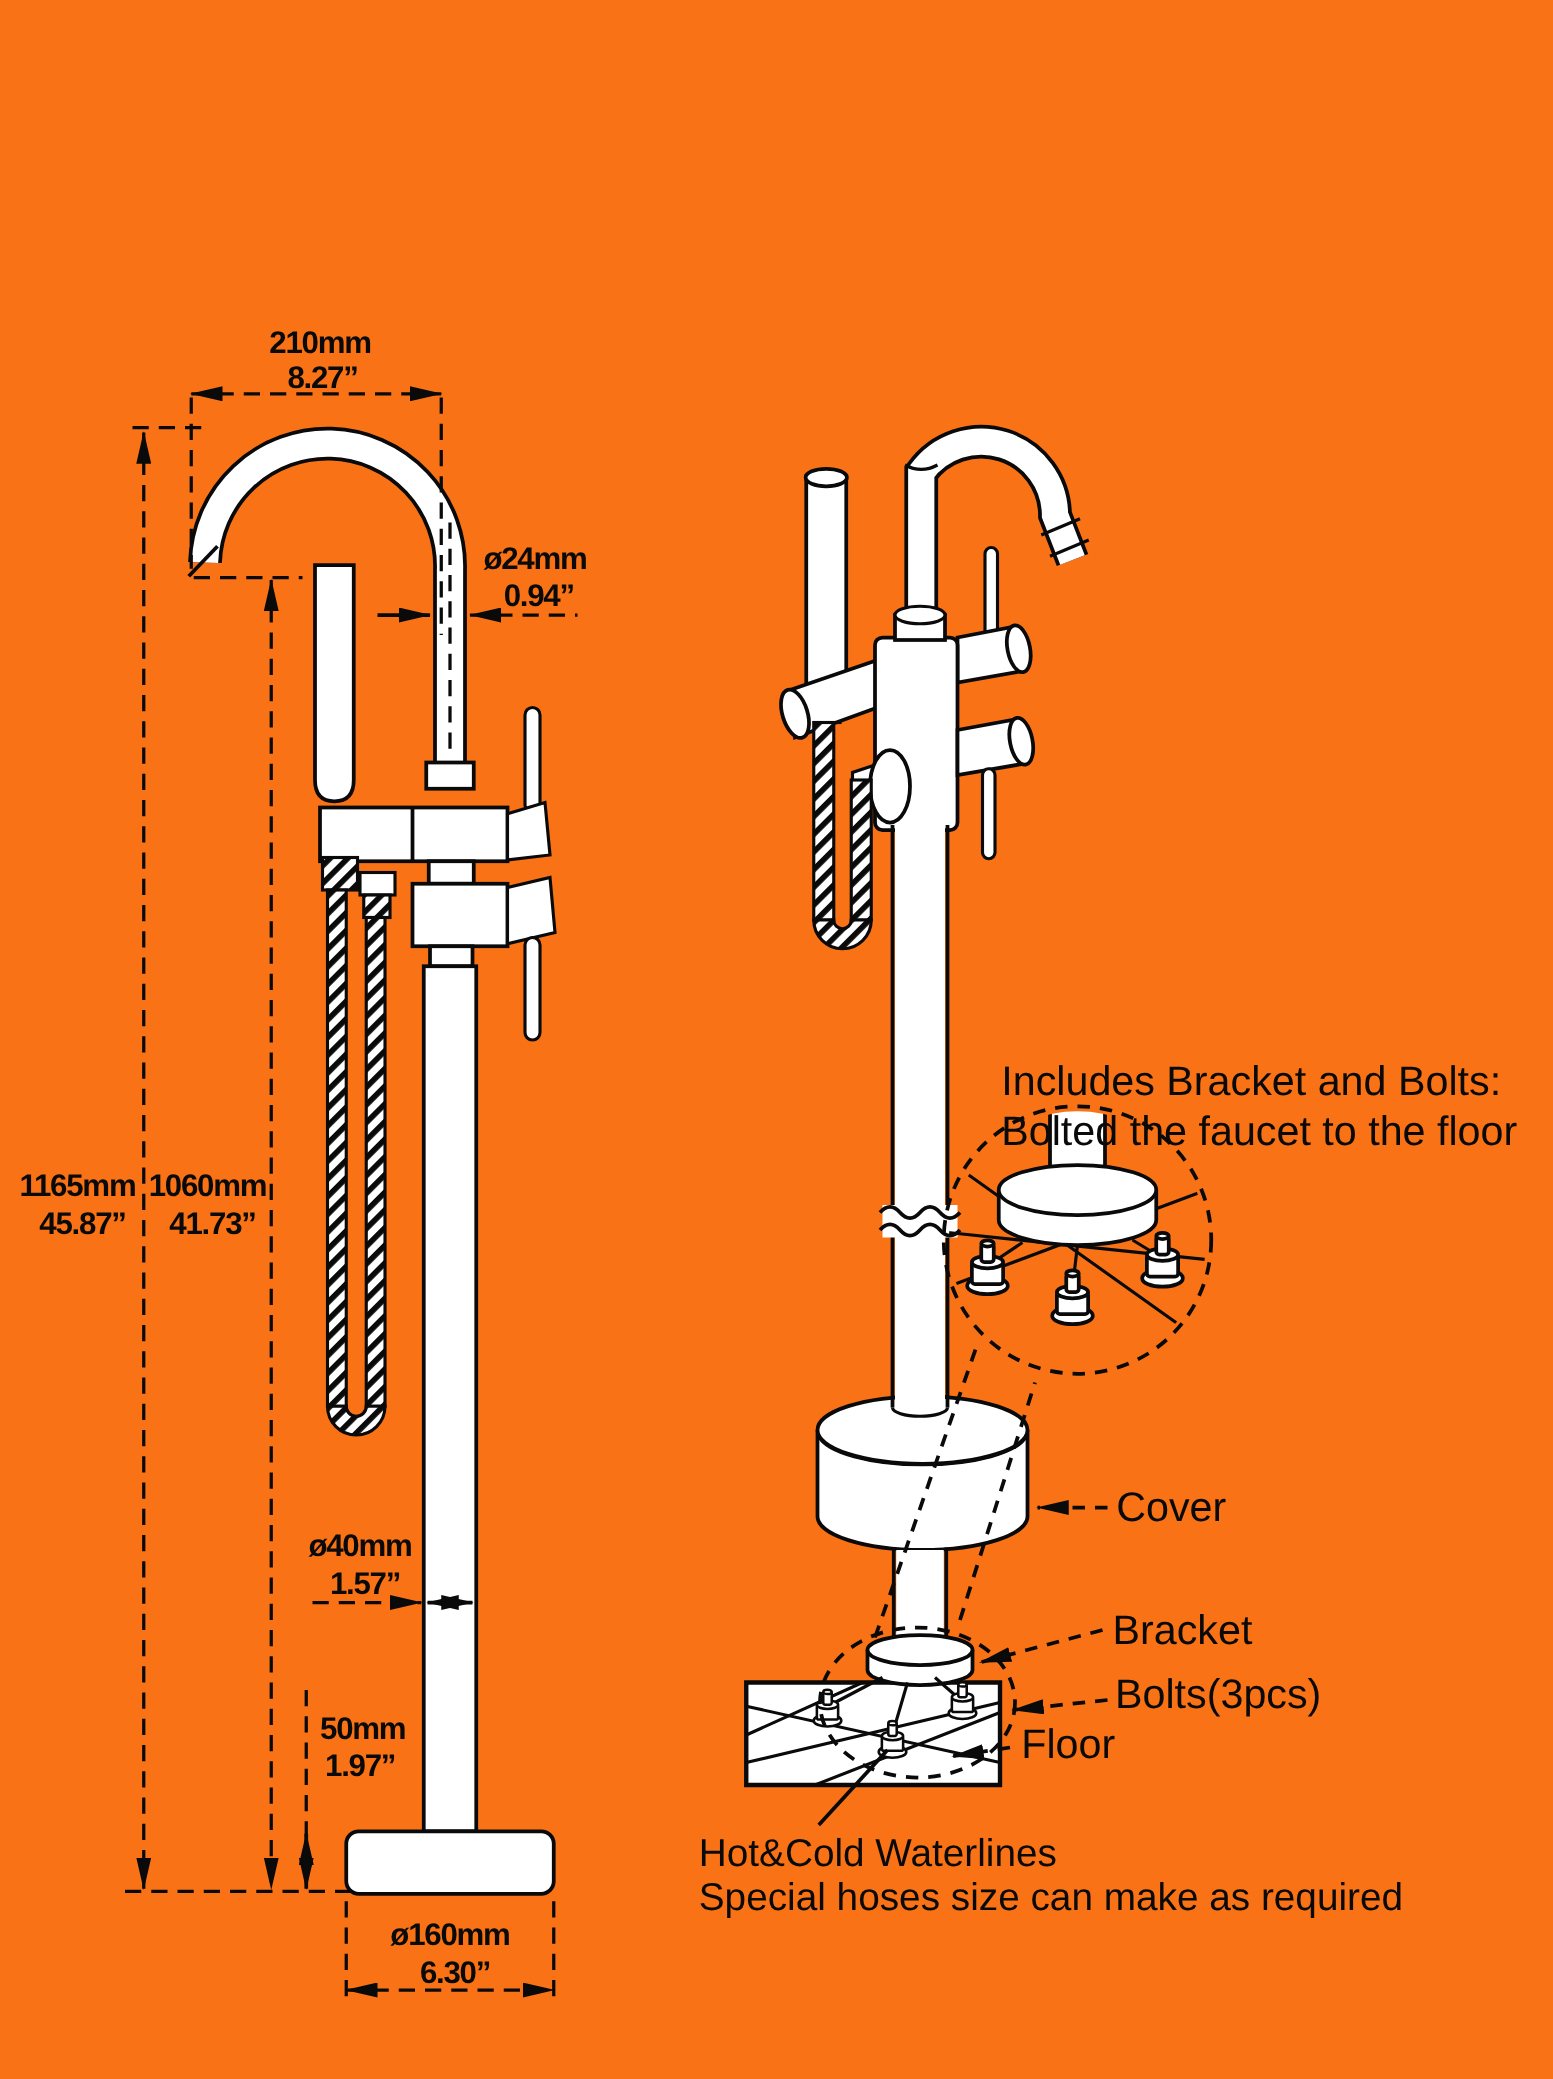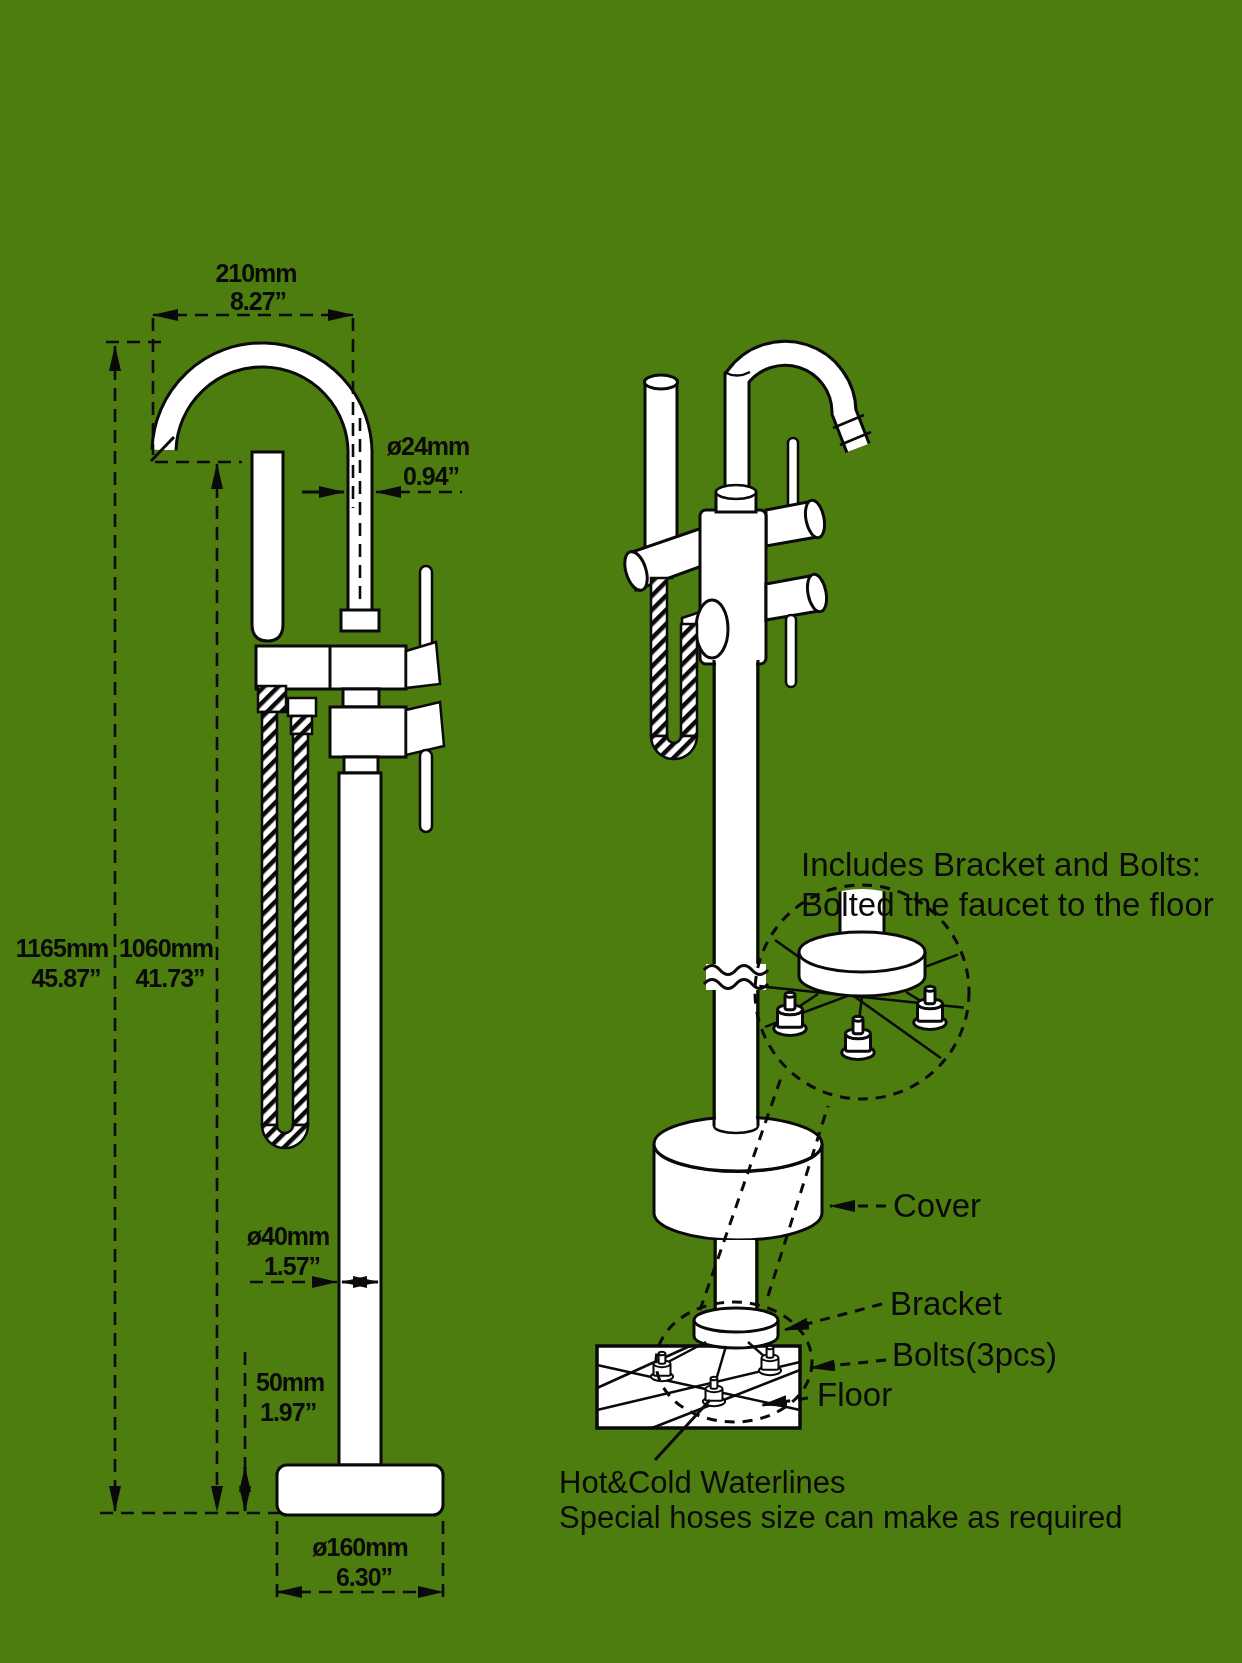--- a/index.html
+++ b/index.html
@@ -1,16 +1,16 @@
 <!DOCTYPE html>
 <html><head>
 <meta charset="utf-8">
 <style>
   html,body { margin:0; padding:0; background:#ffffff; }
-  .page { position:relative; width:1242px; height:1663px; background:#4d7c0f; overflow:hidden; }
+  .page { position:relative; width:1242px; height:1663px; background:#f97316; overflow:hidden; }
   svg { display:block; }
   text { fill:#0a0a0a; }
   .dim  { font-family:"Liberation Sans",sans-serif; font-weight:bold; font-size:25px; letter-spacing:-1px; }
   .mid  { text-anchor:middle; }
   .note { font-family:"Liberation Sans",sans-serif; font-size:33px; }
   .note-sm { font-family:"Liberation Sans",sans-serif; font-size:31px; }
   .fw   { fill:#ffffff; stroke:#0a0a0a; stroke-width:3; }
   .fw2  { fill:#ffffff; stroke:#0a0a0a; stroke-width:2.5; }
   .ln   { fill:none; stroke:#0a0a0a; stroke-width:3; }
   .thin { fill:none; stroke:#0a0a0a; stroke-width:2.5; }

